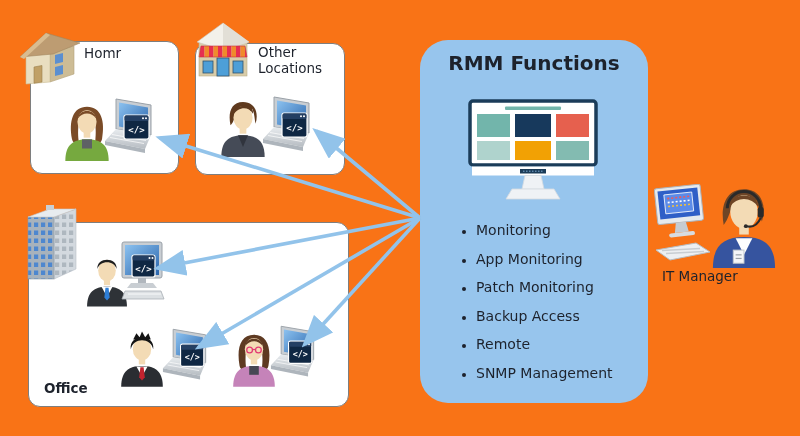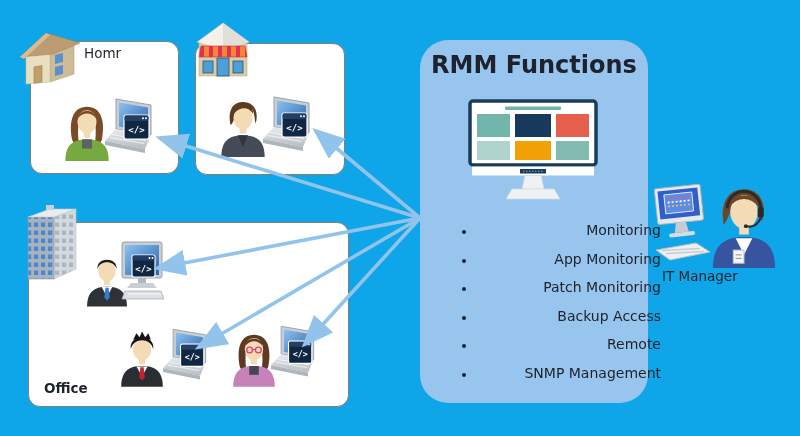--- a/index.html
+++ b/index.html
@@ -1,29 +1,29 @@
 <!DOCTYPE html>
 <html style="--panel-blue: #97C5ED; --arrow-blue: #92C3EA; --box-border: #7E7E7E; --text-dark: #1D222C; --monitor-navy: #1B3C59; --tile-teal: #72B5AB; --tile-navy: #17395C; --tile-coral: #E6604E; --tile-light-teal: #AFD3CD; --tile-orange: #F2A104; --tile-teal2: #83BBB1;"><head>
 <meta charset="utf-8">
 <style>
   html,body{margin:0;padding:0;background:#fff;}
-  #canvas{position:relative;width:800px;height:436px;background:#0ea5e9;overflow:hidden;
+  #canvas{position:relative;width:800px;height:436px;background:#f97316;overflow:hidden;
           font-family:"DejaVu Sans","Liberation Sans",sans-serif;}
   .abs{position:absolute;}
 
   
   .loc-box{position:absolute;border:1.5px solid var(--box-border,#7E7E7E);border-radius:12px;background:#fff;}
   .loc-label{position:absolute;font-size:13.5px;line-height:1.15;color:var(--text-dark,#222631);}
 
   
   .panel{position:absolute;left:420px;top:40px;width:228px;height:363px;border-radius:28px;
          background:var(--panel-blue,#97C5ED);}
   .panel-title{position:absolute;left:420px;top:51px;width:228px;text-align:center;
-               font-size:24px;font-weight:600;color:var(--text-dark,#171C26);}
-  .fn-list{position:absolute;left:456px;top:222px;width:185px;margin:0;padding:0 0 0 20px;text-align:right;}
+               font-size:20px;font-weight:600;color:var(--text-dark,#171C26);}
+  .fn-list{position:absolute;left:456px;top:222px;width:185px;margin:0;padding:0 0 0 20px;}
   .fn-list li{font-size:14px;line-height:16px;margin-bottom:12.5px;color:var(--text-dark,#171C26);}
   .fn-list li::marker{color:var(--text-dark,#171C26);font-size:12px;}
 
   
   .it-label{position:absolute;left:662px;top:268px;width:120px;
             font-size:13.5px;color:var(--text-dark,#222631);}
 
   
   .arrows{position:absolute;left:0;top:0;z-index:50;pointer-events:none;}
   .arrows line{stroke:var(--arrow-blue,#92C3EA);stroke-width:3.6;}
@@ -92,20 +92,21 @@
         <text class="badge-txt" x="22.5" y="31">&lt;/&gt;</text>
       </symbol>
     </defs>
   </svg>
 
   <div class="loc-box" style="left:30px;top:41px;width:147px;height:131px;"></div>
   <div class="loc-box" style="left:195px;top:43px;width:148px;height:130px;"></div>
   <div class="loc-box" style="left:28px;top:222px;width:319px;height:183px;"></div>
 
   <span class="loc-label" style="left:84px;top:46px;">Homr</span>
+  <span class="loc-label" style="left:258px;top:45px;width:70px;">Other Locations</span>
   <span class="loc-label" style="left:44px;top:381px;font-weight:bold;">Office</span>
 
   <svg class="abs" style="left:20px;top:24px;" width="60" height="62" viewBox="0 0 60 62">
     <polygon points="30,28 54,22 54,50 30,58" fill="#CDBC95" stroke="#B3A27C" stroke-width="0.6"></polygon>
     <polygon points="35,31 43,29 43,38 35,40" fill="#5B8FD0"></polygon>
     <polygon points="35,43 43,41 43,50 35,52" fill="#5B8FD0"></polygon>
     <polygon points="6,32 30,28 30,58 6,60" fill="#E9DEC0" stroke="#CBBD96" stroke-width="0.6"></polygon>
     <polygon points="14,43 22,41.5 22,58 14,59.2" fill="#C0A066" stroke="#9A7F4E" stroke-width="0.6"></polygon>
     <polygon points="0,33 26,9 60,19 33,30" fill="#BD9C72" stroke="#A3865E" stroke-width="0.6"></polygon>
     <polygon points="0,33 26,9 30,11 4,35" fill="#D9BC90"></polygon>

